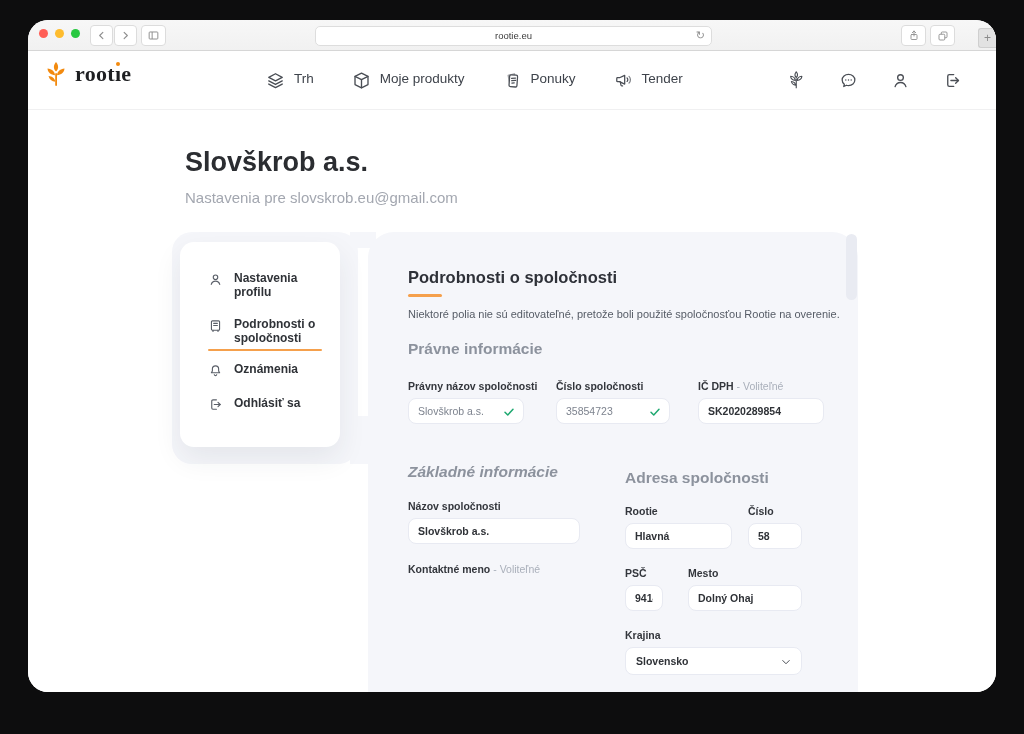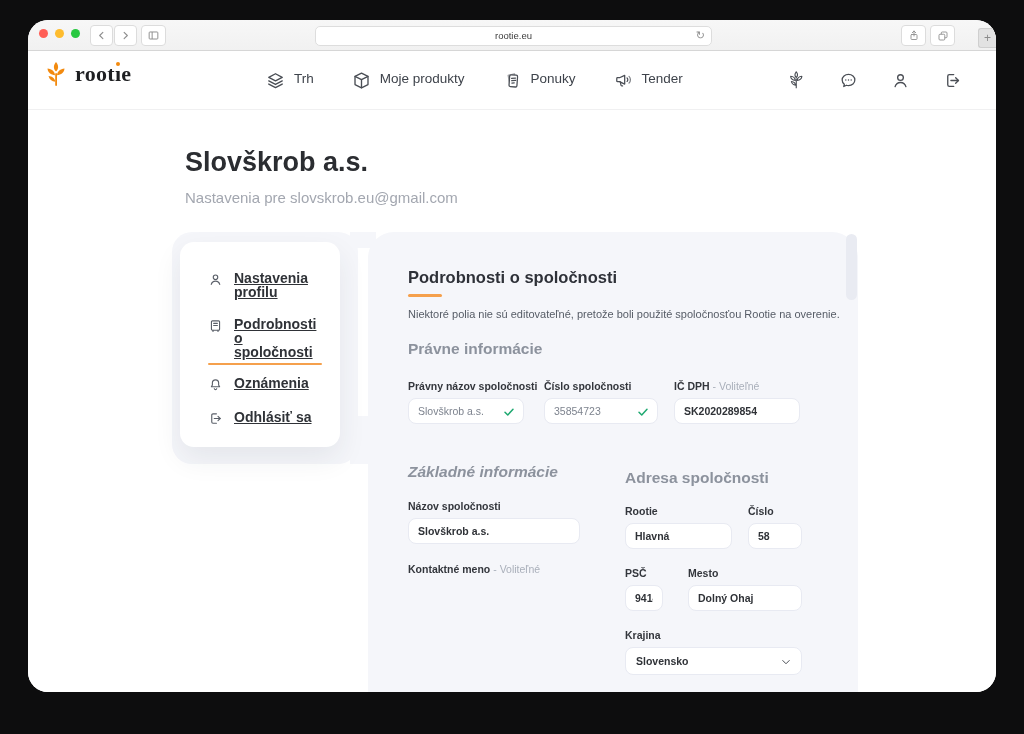--- a/index.html
+++ b/index.html
@@ -43,38 +43,38 @@
   .panel{background:#f5f6fa;}
   .side-panel{position:absolute;left:144px;top:122px;width:186px;height:232px;border-radius:20px;}
   .bridge-top{position:absolute;left:322px;top:122px;width:26px;height:16px;}
   .bridge-bottom{position:absolute;left:322px;top:306px;width:26px;height:48px;}
   .main-panel{position:absolute;left:340px;top:122px;width:490px;height:470px;border-radius:26px 26px 0 0;}
   .scroll-thumb{position:absolute;right:1px;top:2px;width:11px;height:66px;border-radius:6px;background:#e9ebf2;}
 
   .side-card{position:absolute;left:152px;top:132px;width:160px;height:205px;background:#fff;border-radius:14px;box-shadow:0 12px 28px rgba(40,45,60,.08);padding:20px 0 0 0;box-sizing:border-box;}
   .side-item{display:flex;align-items:flex-start;gap:11px;padding:9px 18px 9px 28px;cursor:pointer;}
   .side-item svg{flex:0 0 auto;color:#5a5f68;margin-top:1px;}
-  .side-label{font-size:14px;line-height:14px;color:#2f3237;font-weight:600;text-decoration:underline;}
+  .side-label{font-size:12px;line-height:14px;color:#2f3237;font-weight:600;}
   .side-underline{margin:2px 18px 2px 28px;height:2px;border-radius:2px;background:#f5a04c;}
 
   
   .m-heading{position:absolute;left:40px;top:36px;font-size:16.5px;font-weight:800;color:#2e3138;}
   .m-underline{position:absolute;left:40px;top:62px;width:34px;height:3px;border-radius:2px;background:#f5a04c;}
   .m-desc{position:absolute;left:40px;top:76px;font-size:11px;color:#565c66;white-space:nowrap;}
 
   .section-title{font-size:15.5px;color:#8c929d;font-weight:600;}
   .flabel{font-size:10.5px;font-weight:700;color:#33363c;margin-bottom:6px;white-space:nowrap;}
   .flabel .opt{font-weight:400;color:#a9afba;margin-left:3px;margin-top:48px;}
   .tfield{position:relative;height:26px;border:1px solid #e8eaf2;border-radius:8px;background:#fff;box-sizing:border-box;display:flex;align-items:center;}
   .tfield input{border:none;outline:none;background:transparent;width:100%;height:100%;padding:0 9px;font-family:"Liberation Sans",sans-serif;font-size:10.5px;color:#2f3237;font-weight:700;border-radius:8px;}
   .tfield input.muted{color:#7d838e;font-weight:400;}
   .tfield input::placeholder{color:#bcc2cd;font-weight:400;}
   .tfield .check{position:absolute;right:8px;top:7px;}
   .sec-legal{position:absolute;left:40px;top:108px;}
-  .legal-row{display:flex;gap:0;margin-top:22px;}
+  .legal-row{display:flex;gap:12px;margin-top:22px;}
   .legal-col1{width:116px;margin-right:20px;}
   .legal-col2{width:114px;margin-right:16px;}
   .legal-col3{width:126px;}
   .sec-basic{position:absolute;left:40px;top:231px;width:172px;}
   .basic-field{margin-top:19px;}
   .basic-field .tfield{width:172px;}
   .sec-basic .section-title{margin-bottom:4px;font-style:italic;}
   .sec-address{position:absolute;left:257px;top:237px;width:180px;}
   .addr-row{display:flex;margin-top:18px;}
   .sel-field{position:relative;height:28px;border:1px solid #e8eaf2;border-radius:8px;background:#fff;box-sizing:border-box;display:flex;align-items:center;padding:0 10px;font-size:10.5px;font-weight:700;color:#2f3237;cursor:pointer;}

